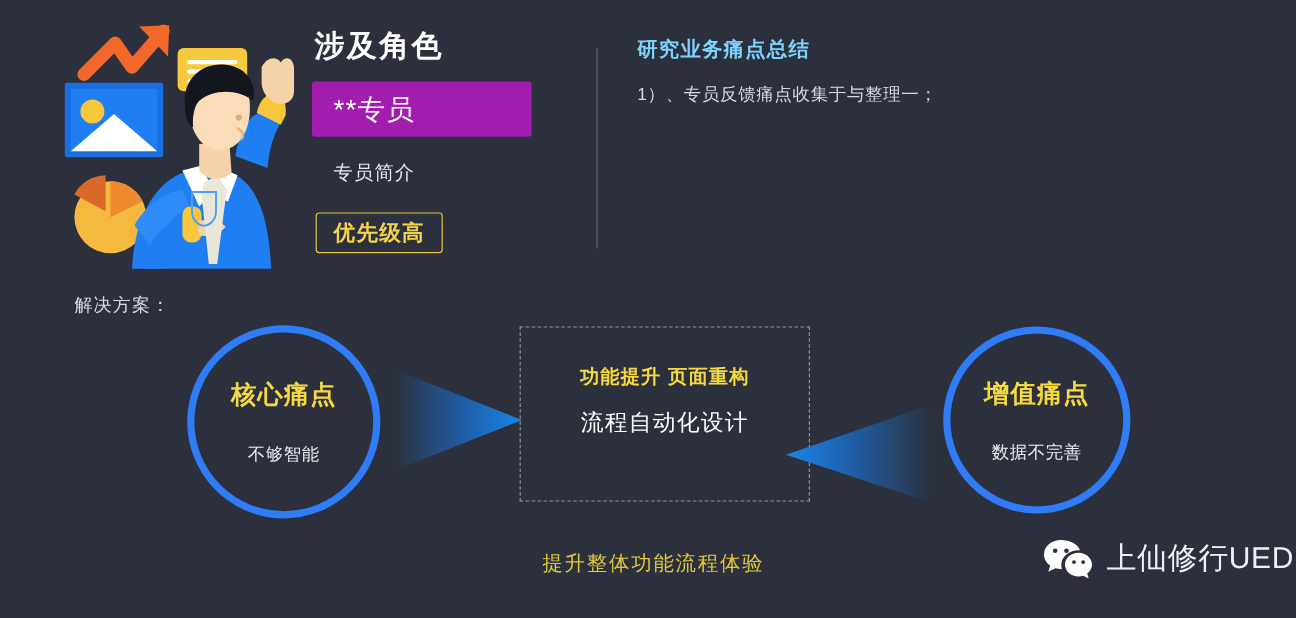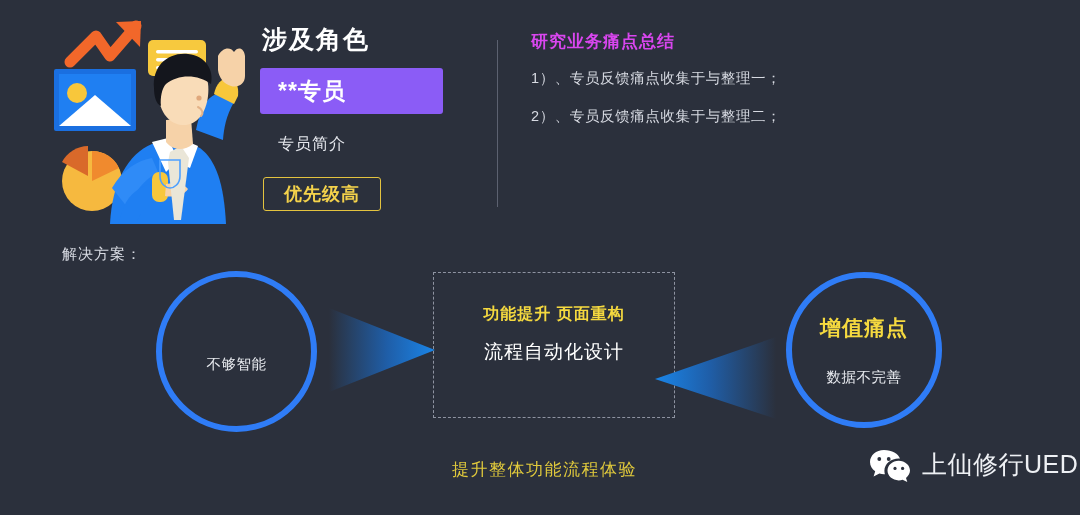--- a/index.html
+++ b/index.html
@@ -37,40 +37,40 @@
     color: #ffffff;
     font-size: 25px;
     font-weight: bold;
     letter-spacing: 2px;
     line-height: 34px;
     margin: 0 0 12px 2px;
   }
   .role-chip {
     width: 183px;
     height: 46px;
-    background: #8b5cf6;
+    background: #a21caf;
     border-radius: 3px;
     color: #ffffff;
     font-size: 23px;
-    font-weight: bold;
+    font-weight: normal;
     letter-spacing: 1px;
     display: flex;
     align-items: center;
     padding-left: 18px;
     box-sizing: border-box;
   }
   .role-sub {
     color: #e6e8ee;
     font-size: 16px;
     letter-spacing: 1px;
     margin: 20px 0 0 18px;
   }
   .priority-badge {
     margin: 22px 0 0 3px;
-    width: 118px;
+    width: 106px;
     height: 34px;
     border: 1.5px solid #e3c33f;
     border-radius: 3px;
     color: #f4d24b;
     font-size: 18px;
     font-weight: bold;
     letter-spacing: 1px;
     display: flex;
     align-items: center;
     justify-content: center;
@@ -86,21 +86,21 @@
     background: #5c6170;
   }
 
   .summary {
     position: absolute;
     left: 531px;
     top: 30px;
     width: 520px;
   }
   .summary-title {
-    color: #d946ef;
+    color: #7dd3fc;
     font-size: 17px;
     font-weight: bold;
     letter-spacing: 1px;
     margin: 0 0 16px 0;
   }
   .summary-item {
     color: #d7dae2;
     font-size: 14.5px;
     letter-spacing: 0.6px;
     margin-bottom: 19px;
@@ -276,26 +276,26 @@
     <div class="role-chip">**专员</div>
     <div class="role-sub">专员简介</div>
     <div class="priority-badge">优先级高</div>
   </div>
 
   <div class="divider"></div>
 
   <div class="summary">
     <div class="summary-title">研究业务痛点总结</div>
     <div class="summary-item">1）、专员反馈痛点收集于与整理一；</div>
-    <div class="summary-item">2）、专员反馈痛点收集于与整理二；</div>
   </div>
 
   <div class="solution-label">解决方案：</div>
 
   <div class="pain-circle left">
+    <div class="pain-title">核心痛点</div>
     <div class="pain-sub">不够智能</div>
   </div>
 
   <div class="arrow arrow-left-right">
     <svg width="110" height="100" viewBox="0 0 110 100">
       <defs>
         <linearGradient id="gradR" x1="0" y1="0" x2="1" y2="0">
           <stop offset="0%" stop-color="#2b303c"></stop>
           <stop offset="55%" stop-color="#1f5ea8"></stop>
           <stop offset="100%" stop-color="#1a85e8"></stop>

